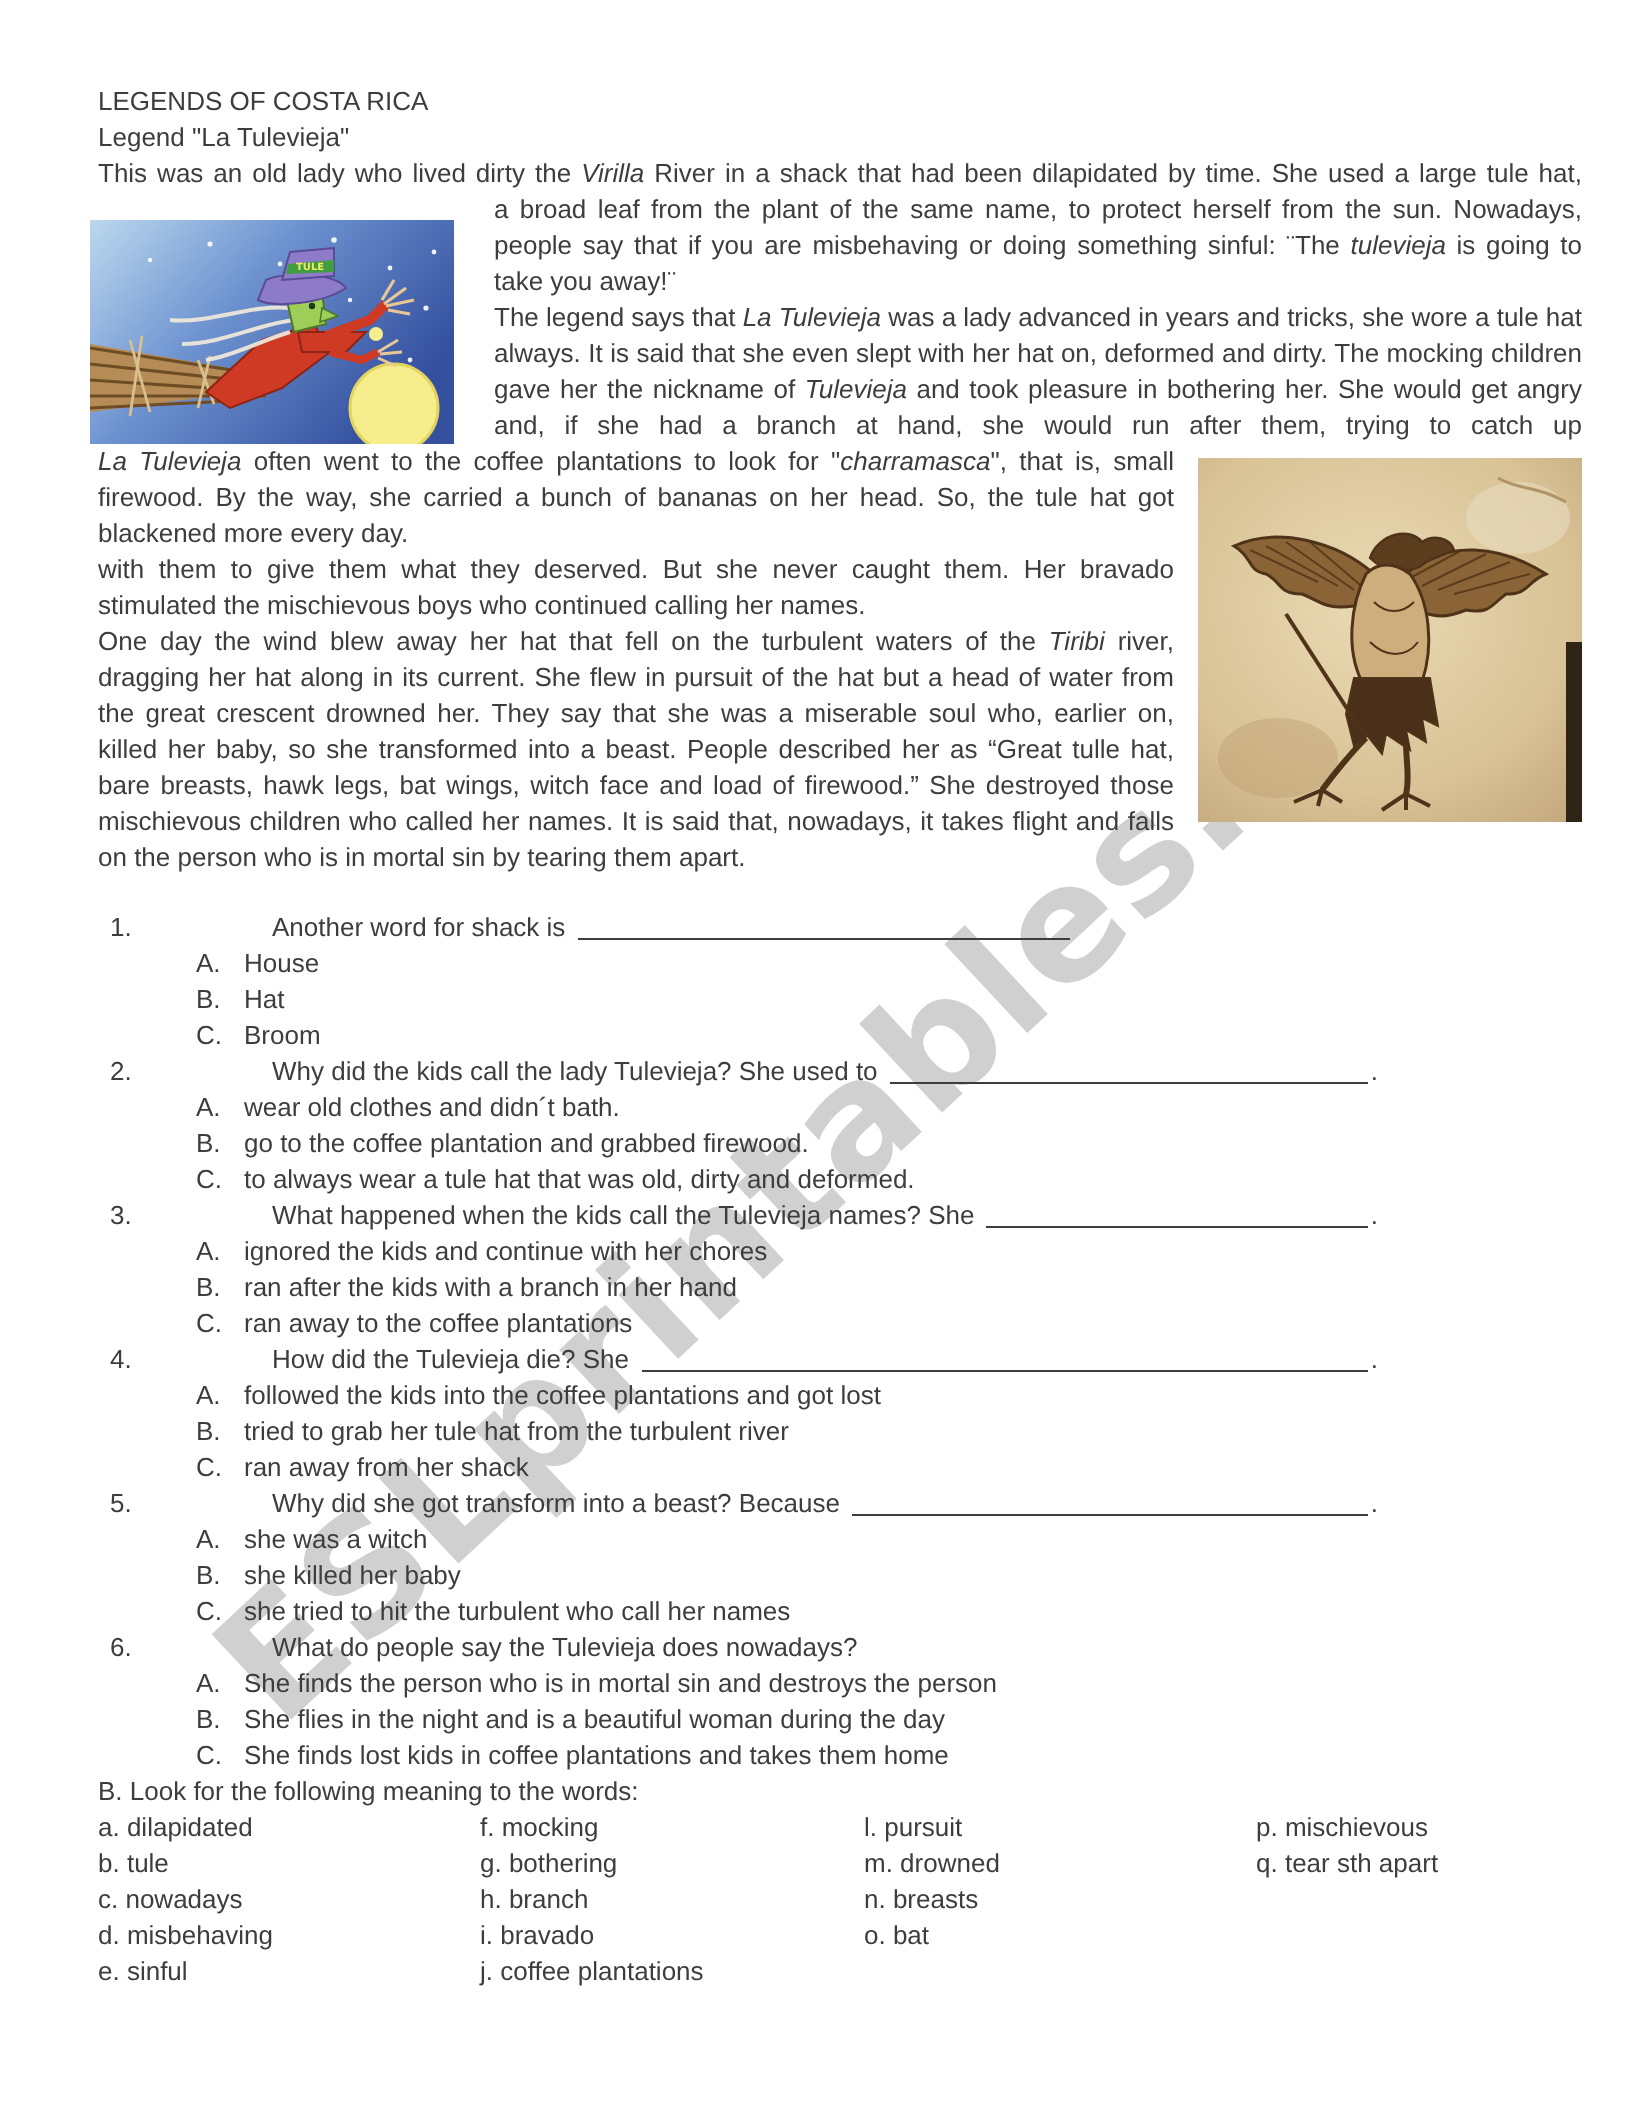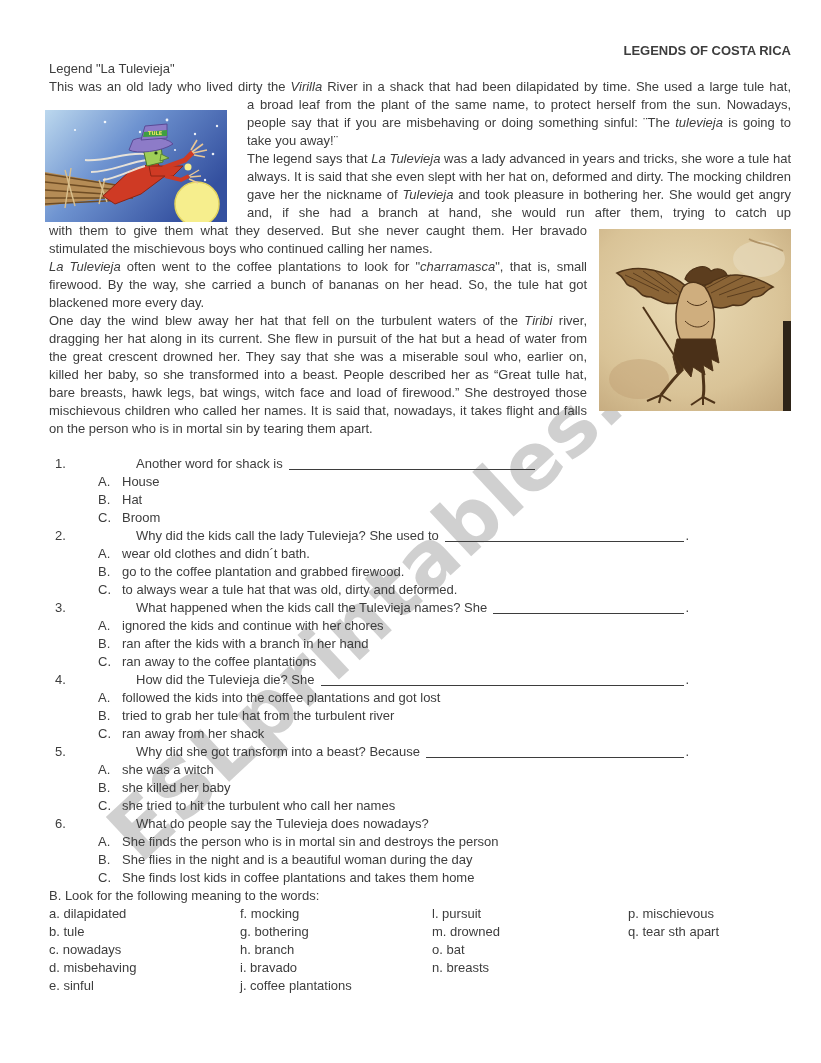--- a/index.html
+++ b/index.html
@@ -10,21 +10,21 @@
 
   
   .watermark { position:absolute; left:435px; top:553px; transform:translate(-50%,-50%) rotate(-43deg);
     font-family:"DejaVu Sans",sans-serif; font-weight:bold; font-size:80px; color:#c8c8c8; opacity:.85;
     white-space:nowrap; z-index:2; pointer-events:none; letter-spacing:1px; }
 
   .txt { position:relative; z-index:3; }
   .just { text-align:justify; }
   .just-all { text-align:justify; text-align-last:justify; }
 
-  .doc-title { font-weight:bold; text-align:right; }
+  .doc-title { font-weight:normal; text-align:left; }
 
   
   .intro-row { display:flex; position:relative; z-index:3; }
   .witch-img { flex:0 0 182px; width:182px; height:112px; margin:14px 20px 0 -4px; position:relative; z-index:1; }
   .witch-img svg { display:block; width:100%; height:100%; }
   .intro-right { flex:1; min-width:0; }
 
   
   .beast-wrap { position:relative; z-index:3; }
   .beast-img { float:right; width:192px; height:182px; margin:7px 0 4px 12px; position:relative; z-index:1; }
@@ -184,22 +184,22 @@
               <path d="M62,166 L60,174"></path>
               <path d="M62,166 L72,172"></path>
             <path d="M104,168 L92,176"></path>
               <path d="M104,168 L104,176"></path>
               <path d="M104,168 L116,174"></path>
           </g>
           <path d="M44,78 L84,140" stroke-width="2"></path>
         </g>
       </svg>
     </div>
+    <div class="just"><i>La Tulevieja</i><span> often went to the coffee plantations to look for "</span><i>charramasca</i><span>", that is, small firewood. By the way, she carried a bunch of bananas on her head. So, the tule hat got blackened more every day.</span></div>
     <div class="just">with them to give them what they deserved. But she never caught them. Her bravado stimulated the mischievous boys who continued calling her names.</div>
-    <div class="just"><i>La Tulevieja</i><span> often went to the coffee plantations to look for "</span><i>charramasca</i><span>", that is, small firewood. By the way, she carried a bunch of bananas on her head. So, the tule hat got blackened more every day.</span></div>
     <div class="just"><span>One day the wind blew away her hat that fell on the turbulent waters of the </span><i>Tiribi</i><span> river, dragging her hat along in its current. She flew in pursuit of the hat but a head of water from the great crescent drowned her. They say that she was a miserable soul who, earlier on, killed her baby, so she transformed into a beast. People described her as “Great tulle hat, bare breasts, hawk legs, bat wings, witch face and load of firewood.” She destroyed those mischievous children who called her names. It is said that, nowadays, it takes flight and falls on the person who is in mortal sin by tearing them apart.</span></div>
   </div>
 
   <div class="questions">
       <div class="q">
         <div class="q-row short">
           <span class="q-num">1.</span>
           <span class="q-text">Another word for shack is</span>
           <span class="q-blank"></span>
         </div>
@@ -329,22 +329,22 @@
         <div class="v-col">
           <div class="v-item">f. mocking</div>
           <div class="v-item">g. bothering</div>
           <div class="v-item">h. branch</div>
           <div class="v-item">i. bravado</div>
           <div class="v-item">j. coffee plantations</div>
         </div>
         <div class="v-col">
           <div class="v-item">l. pursuit</div>
           <div class="v-item">m. drowned</div>
+          <div class="v-item">n. breasts</div>
           <div class="v-item">o. bat</div>
-          <div class="v-item">n. breasts</div>
         </div>
         <div class="v-col">
           <div class="v-item">p. mischievous</div>
           <div class="v-item">q. tear sth apart</div>
         </div>
       </div>
   </div>
 
 </div>
 

